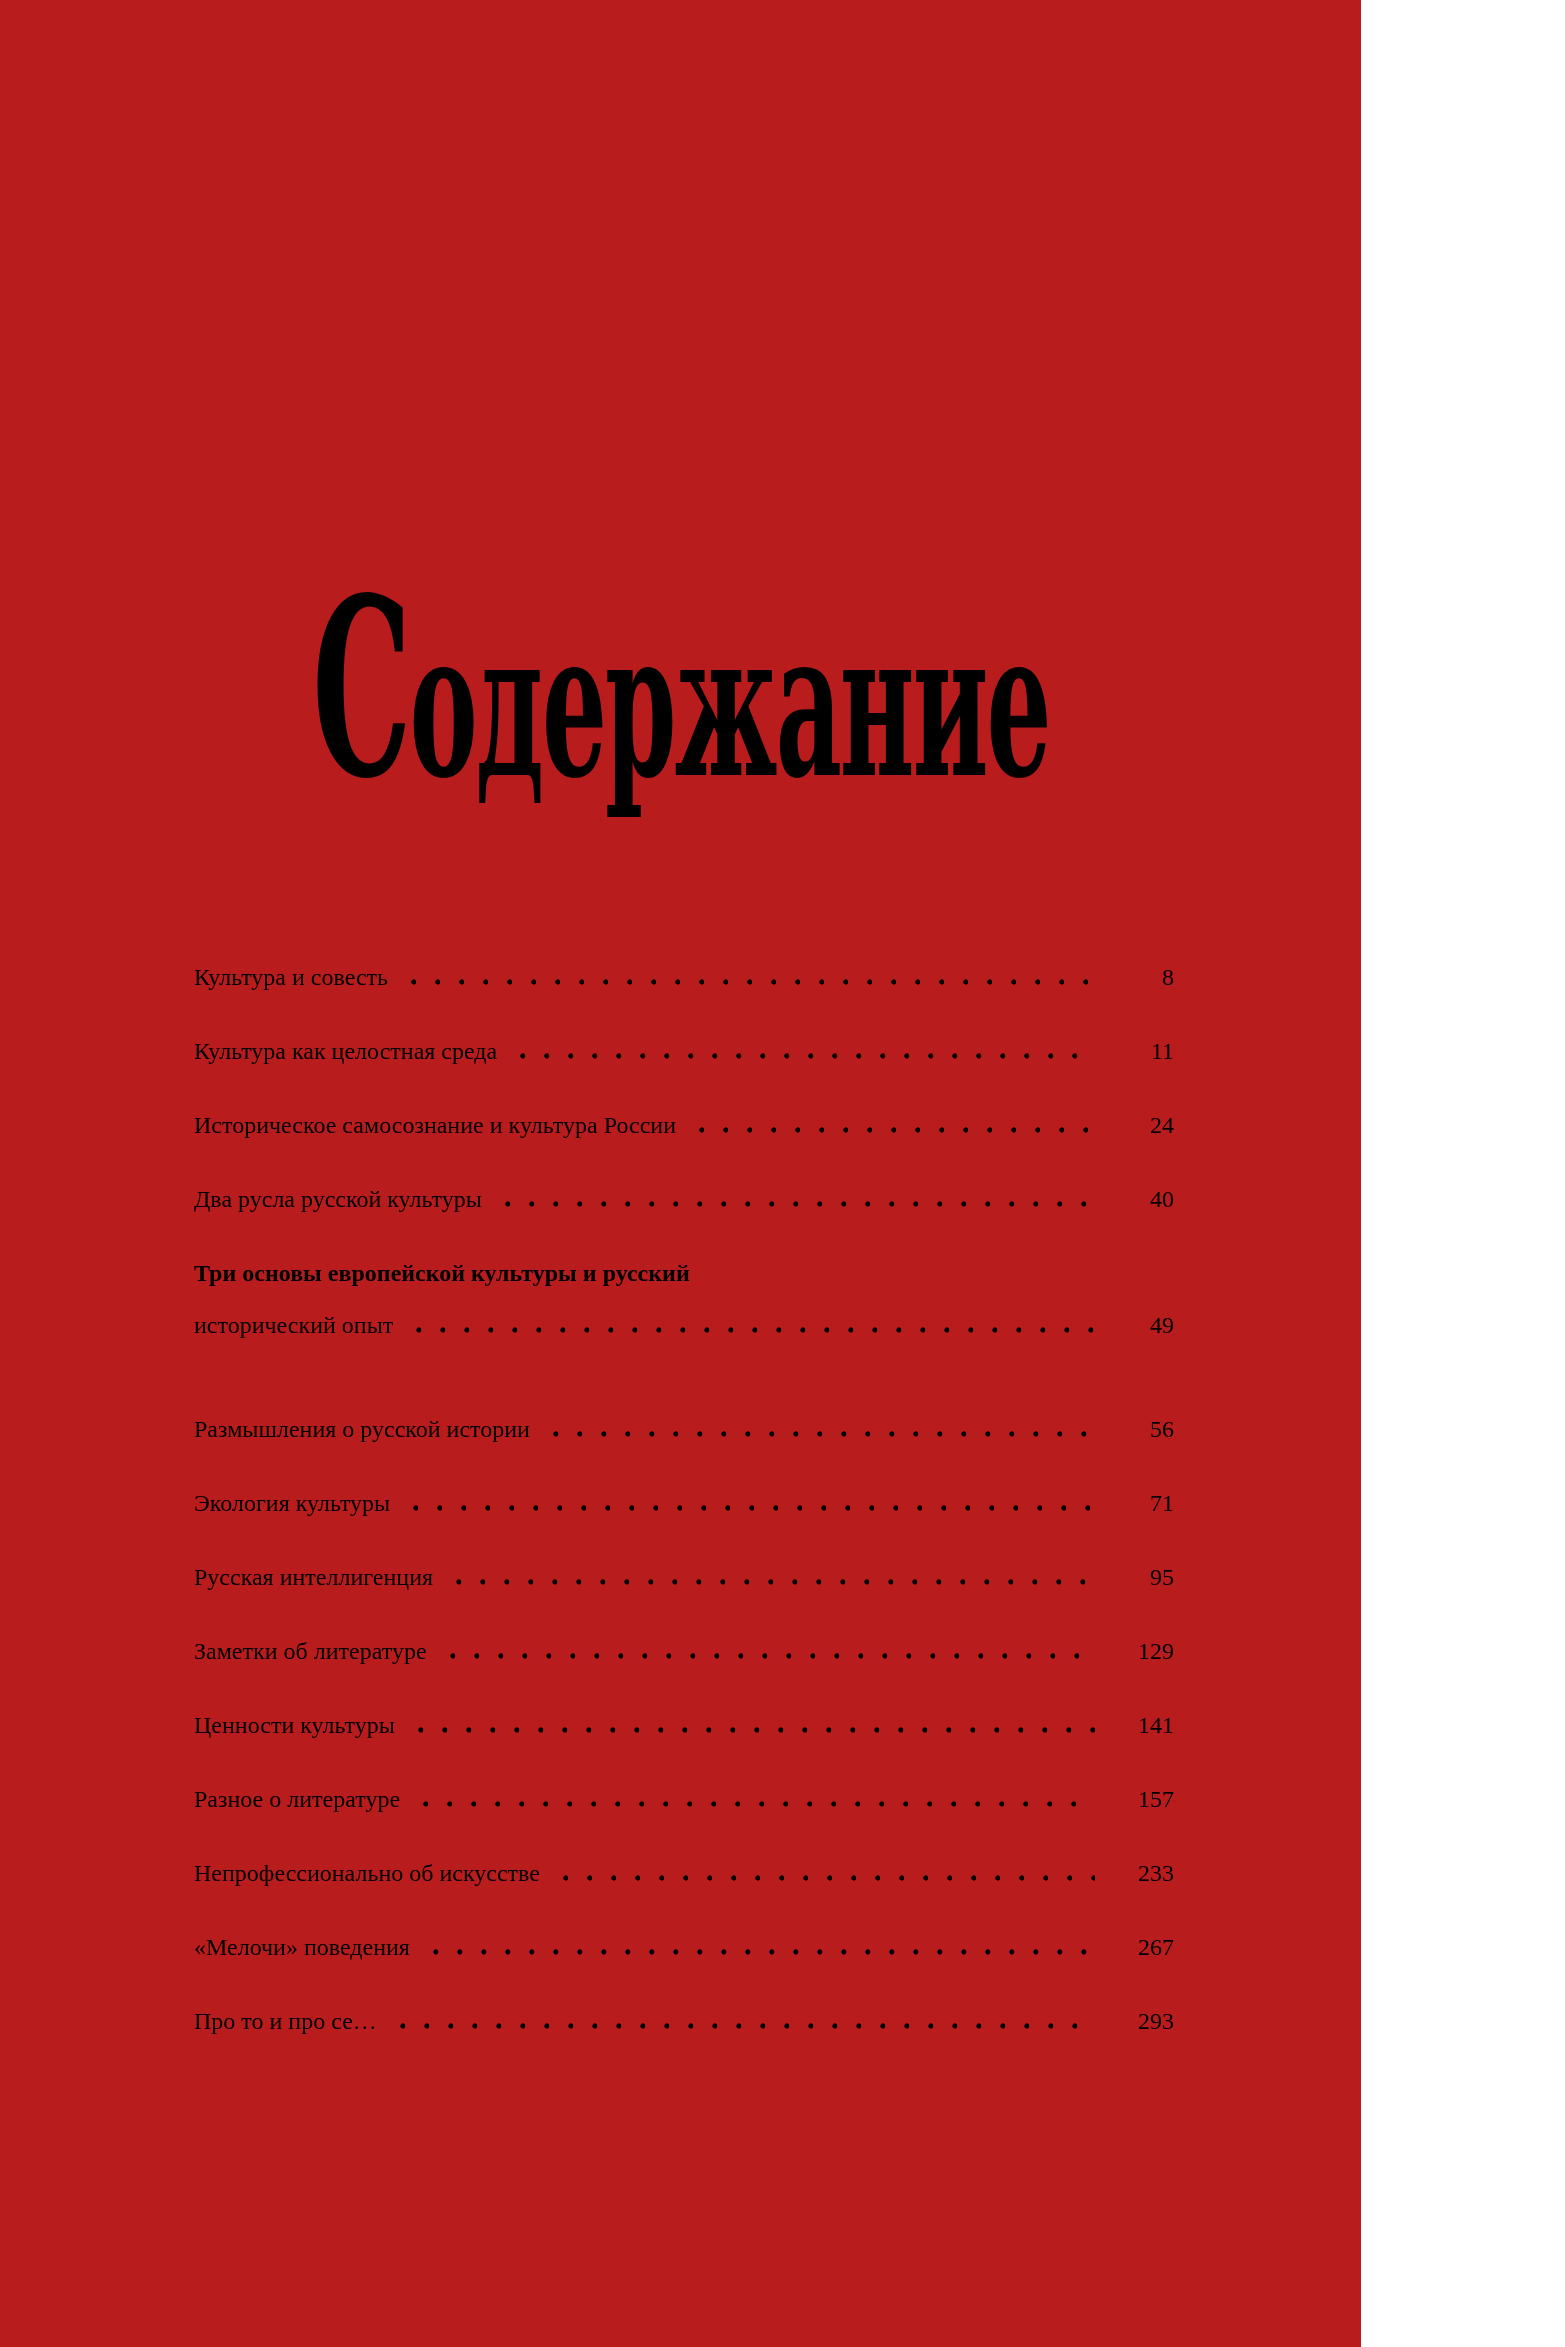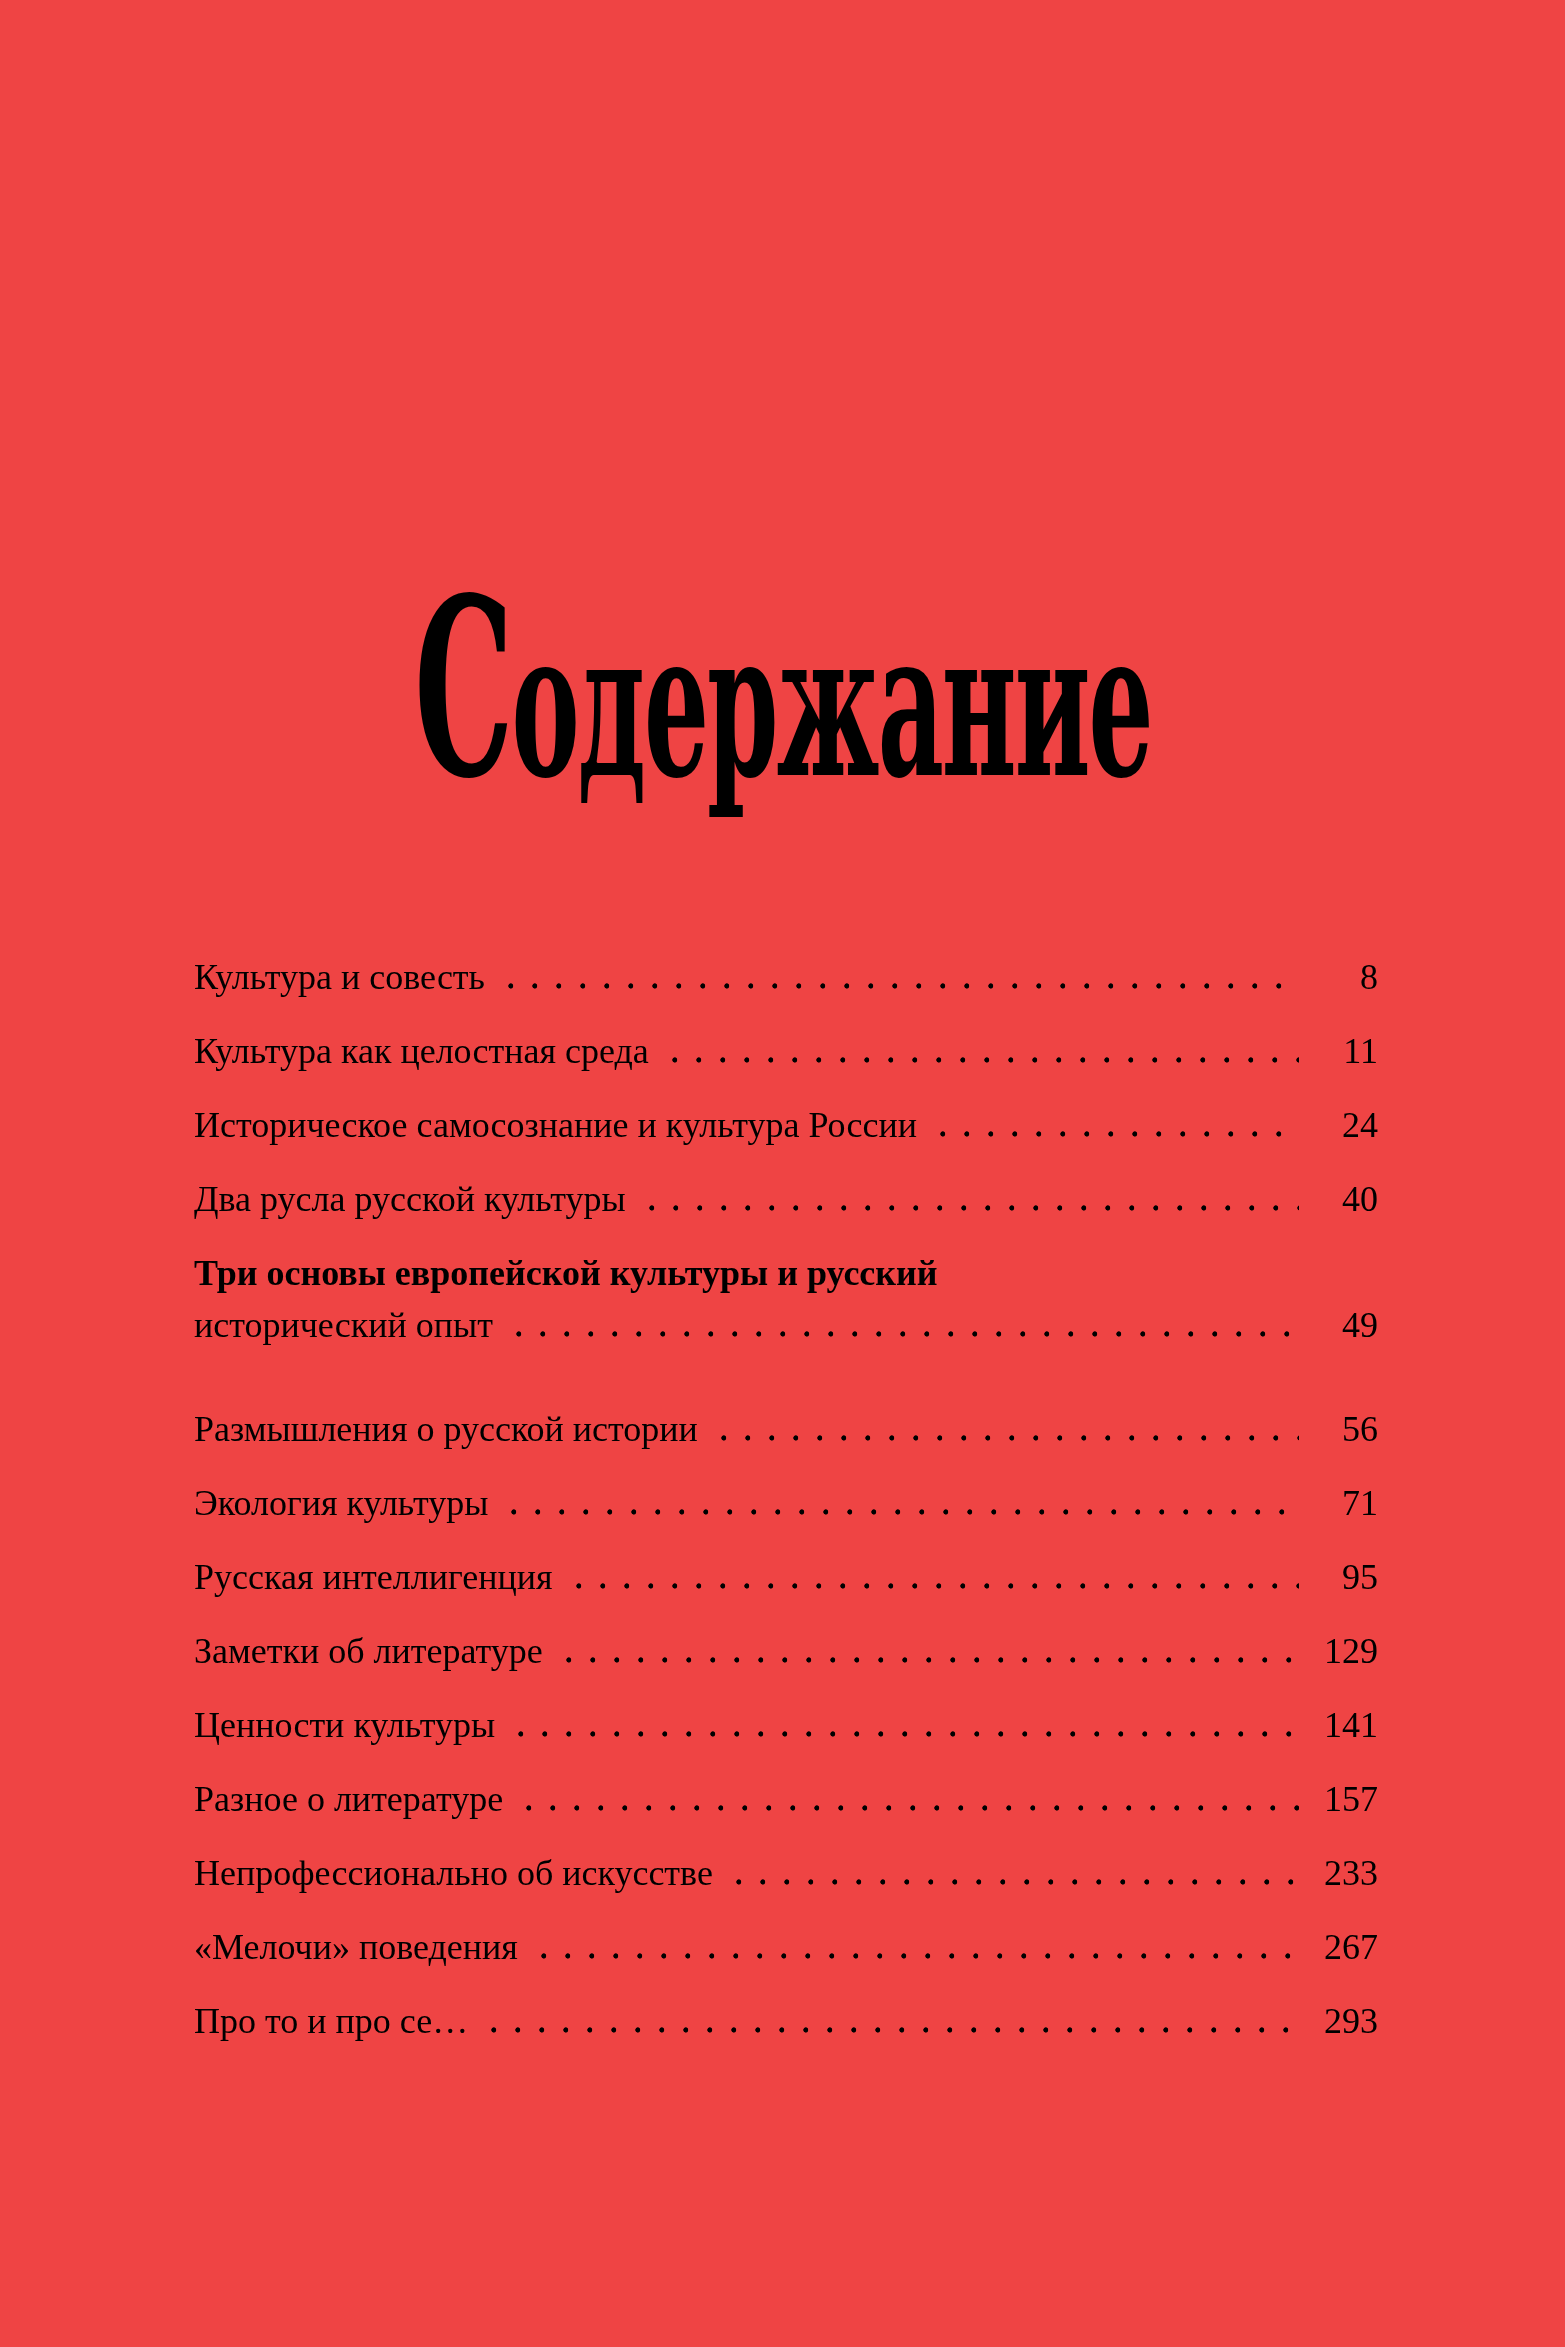--- a/index.html
+++ b/index.html
@@ -2,23 +2,23 @@
 <html style="font-size:15px"><head>
 <meta charset="utf-8">
 <style>
   html, body {
     margin: 0;
     padding: 0;
     background: #ffffff;
   }
   .page {
     position: relative;
-    width: 1565px;
+    width: 1361px;
     height: 2348px;
-    background: #ef4444;
+    background: #b91c1c;
     color: #000000;
     font-family: "Liberation Serif", serif;
     overflow: hidden;
   }
 
   
   .title {
     position: absolute;
     top: 566px;
     left: 0;
@@ -41,21 +41,21 @@
   }
 
   
   .toc {
     position: absolute;
     left: 194px;
     right: 187px;
     top: 956px;
     display: flex;
     flex-direction: column;
-    font-size: 36px;
+    font-size: 24px;
     line-height: 42px;
   }
   .toc-row {
     display: flex;
     align-items: baseline;
     margin-bottom: 32px;
   }
   .toc-row.first-line {
     margin-bottom: 9.5px;       
     font-weight: bold;

